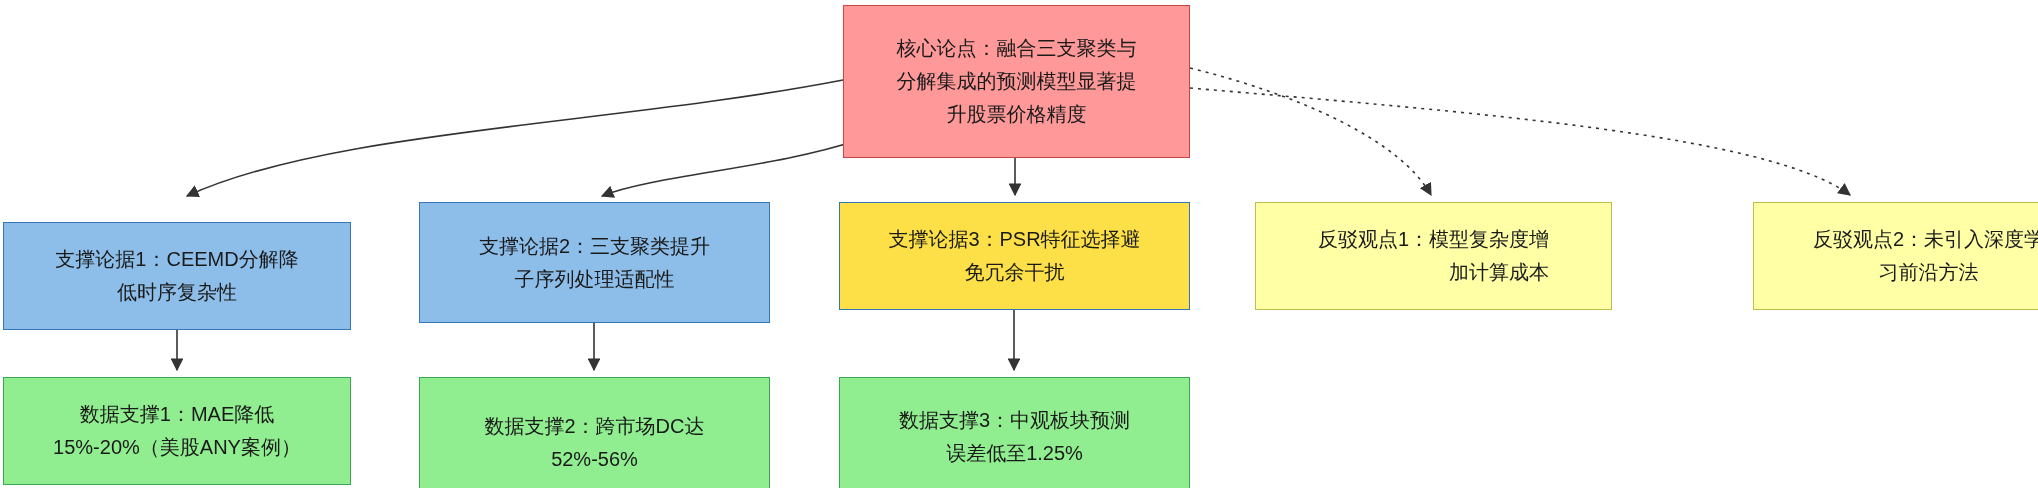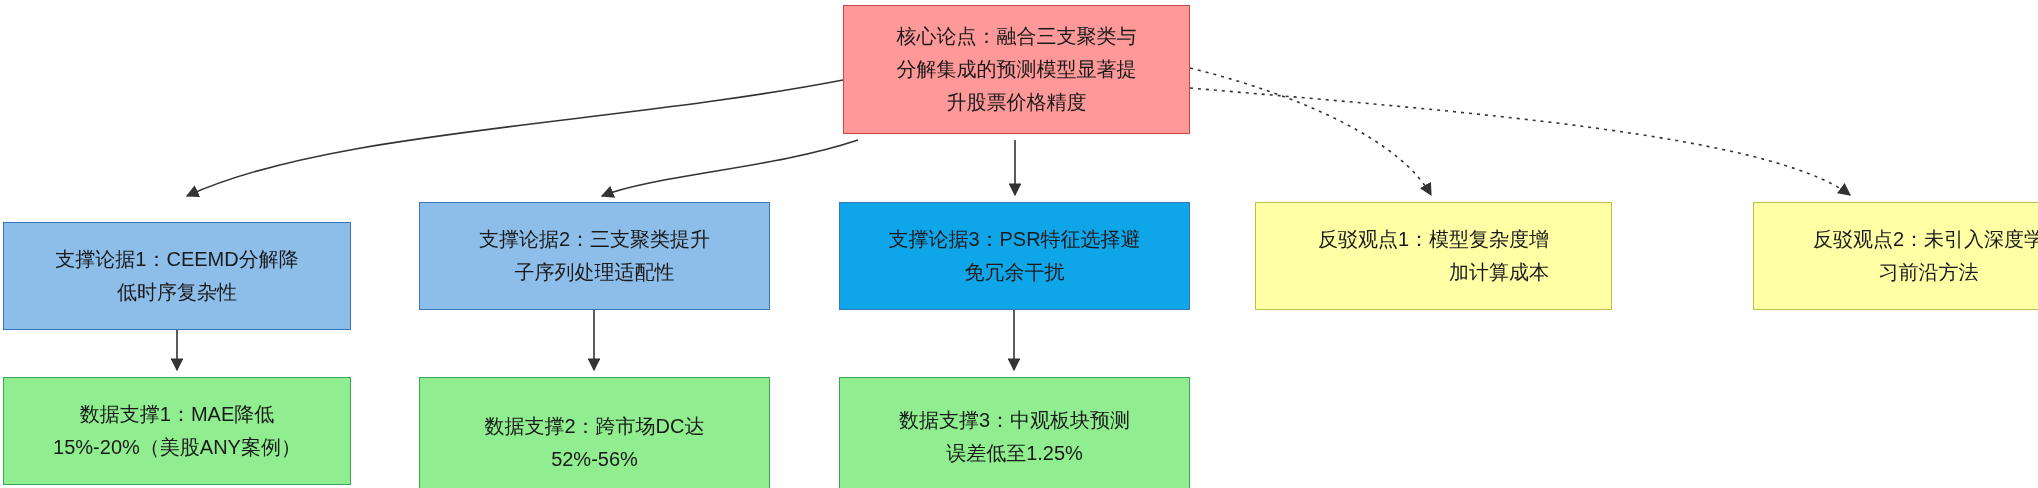--- a/index.html
+++ b/index.html
@@ -30,23 +30,23 @@
     align-items: center;
     justify-content: center;
     text-align: center;
     white-space: pre-line;
     font-size: 20px;
     line-height: 1.65;
     color: #1a1a1a;
     padding: 6px 12px;
   }
   
-  .n-core     { left: 843px;  top: 5px;   width: 347px; height: 129px; }
+  .n-core     { left: 843px;  top: 5px;   width: 347px; height: 153px; }
   .n-support1 { left: 3px;    top: 202px; width: 348px; height: 108px; }
-  .n-support2 { left: 419px;  top: 202px; width: 351px; height: 108px; }
+  .n-support2 { left: 419px;  top: 202px; width: 351px; height: 121px; }
   .n-support3 { left: 839px;  top: 202px; width: 351px; height: 108px; }
   .n-rebuttal1{ left: 1255px; top: 202px; width: 357px; height: 108px; text-align: right; }
   .n-rebuttal2{ left: 1753px; top: 202px; width: 351px; height: 108px; }
   .n-data1    { left: 3px;    top: 377px; width: 348px; height: 108px; }
   .n-data2    { left: 419px;  top: 377px; width: 351px; height: 132px; }
   .n-data3    { left: 839px;  top: 377px; width: 351px; height: 120px; }
 
   .edge {
     fill: none;
     stroke: #333333;
@@ -80,21 +80,21 @@
   <div class="node n-core" style="background: rgb(255, 153, 153); border-color: rgb(204, 68, 68);">核心论点：融合三支聚类与
 分解集成的预测模型显著提
 升股票价格精度</div>
 
   <div class="node n-support1" style="background: rgb(141, 190, 234); border-color: rgb(54, 118, 182); margin-top: 20px;">支撑论据1：CEEMD分解降
 低时序复杂性</div>
 
   <div class="node n-support2" style="background: rgb(141, 190, 234); border-color: rgb(54, 118, 182);">支撑论据2：三支聚类提升
 子序列处理适配性</div>
 
-  <div class="node n-support3" style="background: #0ea5e9; border-color: rgb(54, 118, 182);">支撑论据3：PSR特征选择避
+  <div class="node n-support3" style="background: #fde047; border-color: rgb(54, 118, 182);">支撑论据3：PSR特征选择避
 免冗余干扰</div>
 
   <div class="node n-rebuttal1" style="background: rgb(255, 255, 166); border-color: rgb(189, 189, 78);">反驳观点1：模型复杂度增
 加计算成本</div>
 
   <div class="node n-rebuttal2" style="background: rgb(255, 255, 166); border-color: rgb(189, 189, 78);">反驳观点2：未引入深度学
 习前沿方法</div>
 
   <div class="node n-data1" style="background: rgb(144, 238, 144); border-color: rgb(58, 166, 85);">数据支撑1：MAE降低
 15%-20%（美股ANY案例）</div>

